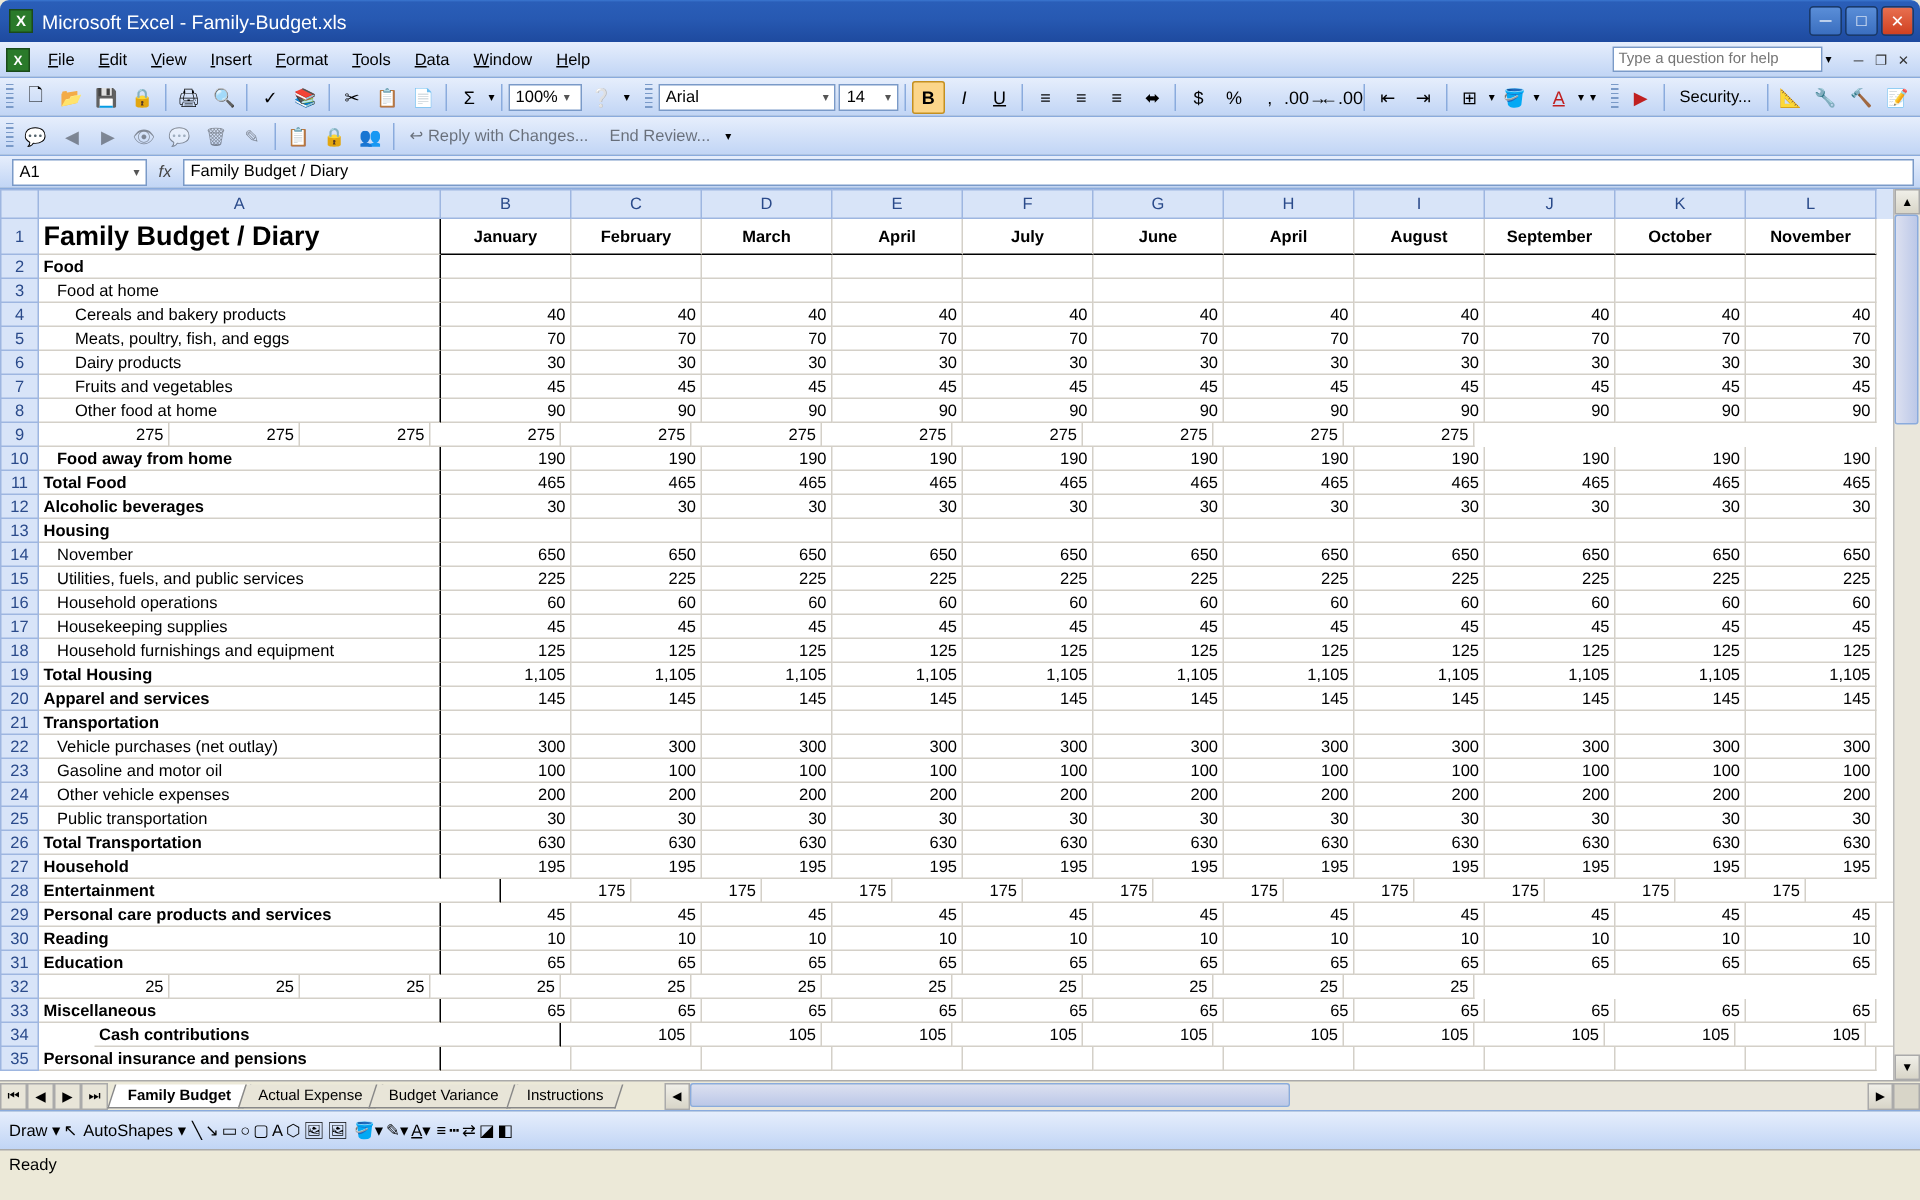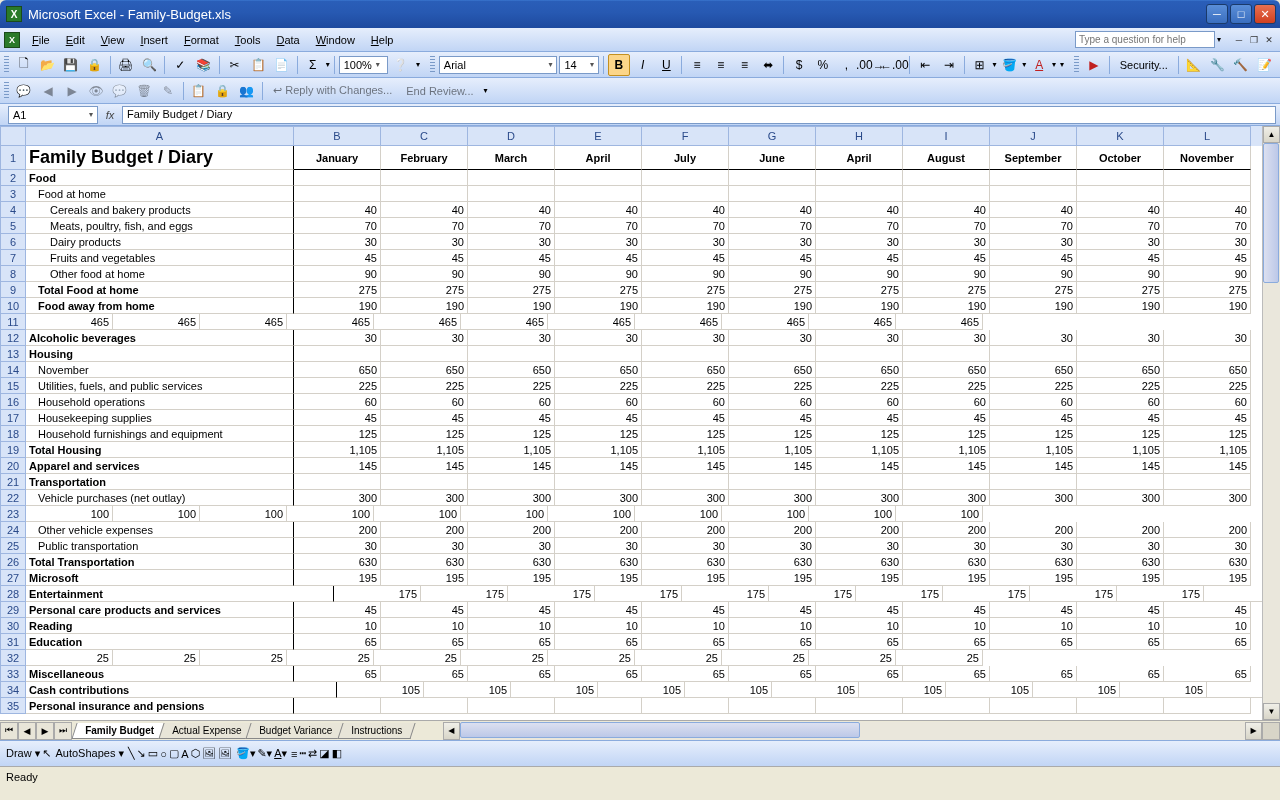--- a/index.html
+++ b/index.html
@@ -372,21 +372,20 @@
         <div class="cell num" style="width: 87px;">90</div>
         <div class="cell num" style="width: 87px;">90</div>
         <div class="cell num" style="width: 87px;">90</div>
         <div class="cell num" style="width: 87px;">90</div>
         <div class="cell num" style="width: 87px;">90</div>
         <div class="cell num" style="width: 87px;">90</div>
         <div class="cell num" style="width: 87px;">90</div>
         <div class="cell num" style="width: 87px;">90</div>
       </div>
       <div class="row">
-        <div class="cell colA bold ind1" style="width: 268px;">Total Food at home</div>
         <div class="cell num" style="width: 87px;">275</div>
         <div class="cell num" style="width: 87px;">275</div>
         <div class="cell num" style="width: 87px;">275</div>
         <div class="cell num" style="width: 87px;">275</div>
         <div class="cell num" style="width: 87px;">275</div>
         <div class="cell num" style="width: 87px;">275</div>
         <div class="cell num" style="width: 87px;">275</div>
         <div class="cell num" style="width: 87px;">275</div>
         <div class="cell num" style="width: 87px;">275</div>
         <div class="cell num" style="width: 87px;">275</div>
@@ -400,20 +399,21 @@
         <div class="cell num" style="width: 87px;">190</div>
         <div class="cell num" style="width: 87px;">190</div>
         <div class="cell num" style="width: 87px;">190</div>
         <div class="cell num" style="width: 87px;">190</div>
         <div class="cell num" style="width: 87px;">190</div>
         <div class="cell num" style="width: 87px;">190</div>
         <div class="cell num" style="width: 87px;">190</div>
         <div class="cell num" style="width: 87px;">190</div>
       </div>
       <div class="row">
+        <div class="cell colA bold" style="width: 268px;">Total Food</div>
         <div class="cell num" style="width: 87px;">465</div>
         <div class="cell num" style="width: 87px;">465</div>
         <div class="cell num" style="width: 87px;">465</div>
         <div class="cell num" style="width: 87px;">465</div>
         <div class="cell num" style="width: 87px;">465</div>
         <div class="cell num" style="width: 87px;">465</div>
         <div class="cell num" style="width: 87px;">465</div>
         <div class="cell num" style="width: 87px;">465</div>
         <div class="cell num" style="width: 87px;">465</div>
         <div class="cell num" style="width: 87px;">465</div>
@@ -567,20 +567,21 @@
         <div class="cell num" style="width: 87px;">300</div>
         <div class="cell num" style="width: 87px;">300</div>
         <div class="cell num" style="width: 87px;">300</div>
         <div class="cell num" style="width: 87px;">300</div>
         <div class="cell num" style="width: 87px;">300</div>
         <div class="cell num" style="width: 87px;">300</div>
         <div class="cell num" style="width: 87px;">300</div>
         <div class="cell num" style="width: 87px;">300</div>
       </div>
       <div class="row">
+        <div class="cell colA ind1" style="width: 268px;">Gasoline and motor oil</div>
         <div class="cell num" style="width: 87px;">100</div>
         <div class="cell num" style="width: 87px;">100</div>
         <div class="cell num" style="width: 87px;">100</div>
         <div class="cell num" style="width: 87px;">100</div>
         <div class="cell num" style="width: 87px;">100</div>
         <div class="cell num" style="width: 87px;">100</div>
         <div class="cell num" style="width: 87px;">100</div>
         <div class="cell num" style="width: 87px;">100</div>
         <div class="cell num" style="width: 87px;">100</div>
         <div class="cell num" style="width: 87px;">100</div>
@@ -622,21 +623,21 @@
         <div class="cell num" style="width: 87px;">630</div>
         <div class="cell num" style="width: 87px;">630</div>
         <div class="cell num" style="width: 87px;">630</div>
         <div class="cell num" style="width: 87px;">630</div>
         <div class="cell num" style="width: 87px;">630</div>
         <div class="cell num" style="width: 87px;">630</div>
         <div class="cell num" style="width: 87px;">630</div>
         <div class="cell num" style="width: 87px;">630</div>
       </div>
       <div class="row">
-        <div class="cell colA bold" style="width: 268px;">Microsoft</div>
+        <div class="cell colA bold" style="width: 268px;">Household</div>
         <div class="cell num" style="width: 87px;">195</div>
         <div class="cell num" style="width: 87px;">195</div>
         <div class="cell num" style="width: 87px;">195</div>
         <div class="cell num" style="width: 87px;">195</div>
         <div class="cell num" style="width: 87px;">195</div>
         <div class="cell num" style="width: 87px;">195</div>
         <div class="cell num" style="width: 87px;">195</div>
         <div class="cell num" style="width: 87px;">195</div>
         <div class="cell num" style="width: 87px;">195</div>
         <div class="cell num" style="width: 87px;">195</div>
@@ -719,21 +720,21 @@
         <div class="cell num" style="width: 87px;">65</div>
         <div class="cell num" style="width: 87px;">65</div>
         <div class="cell num" style="width: 87px;">65</div>
         <div class="cell num" style="width: 87px;">65</div>
         <div class="cell num" style="width: 87px;">65</div>
         <div class="cell num" style="width: 87px;">65</div>
         <div class="cell num" style="width: 87px;">65</div>
         <div class="cell num" style="width: 87px;">65</div>
       </div>
       <div class="row">
-        <div class="cell colA bold" style="width: 311px;">Cash contributions</div>
+        <div class="cell colA bold" style="width: 311px; margin-left: 37px;">Cash contributions</div>
         <div class="cell num" style="width: 87px;">105</div>
         <div class="cell num" style="width: 87px;">105</div>
         <div class="cell num" style="width: 87px;">105</div>
         <div class="cell num" style="width: 87px;">105</div>
         <div class="cell num" style="width: 87px;">105</div>
         <div class="cell num" style="width: 87px;">105</div>
         <div class="cell num" style="width: 87px;">105</div>
         <div class="cell num" style="width: 87px;">105</div>
         <div class="cell num" style="width: 87px;">105</div>
         <div class="cell num" style="width: 87px;">105</div>

